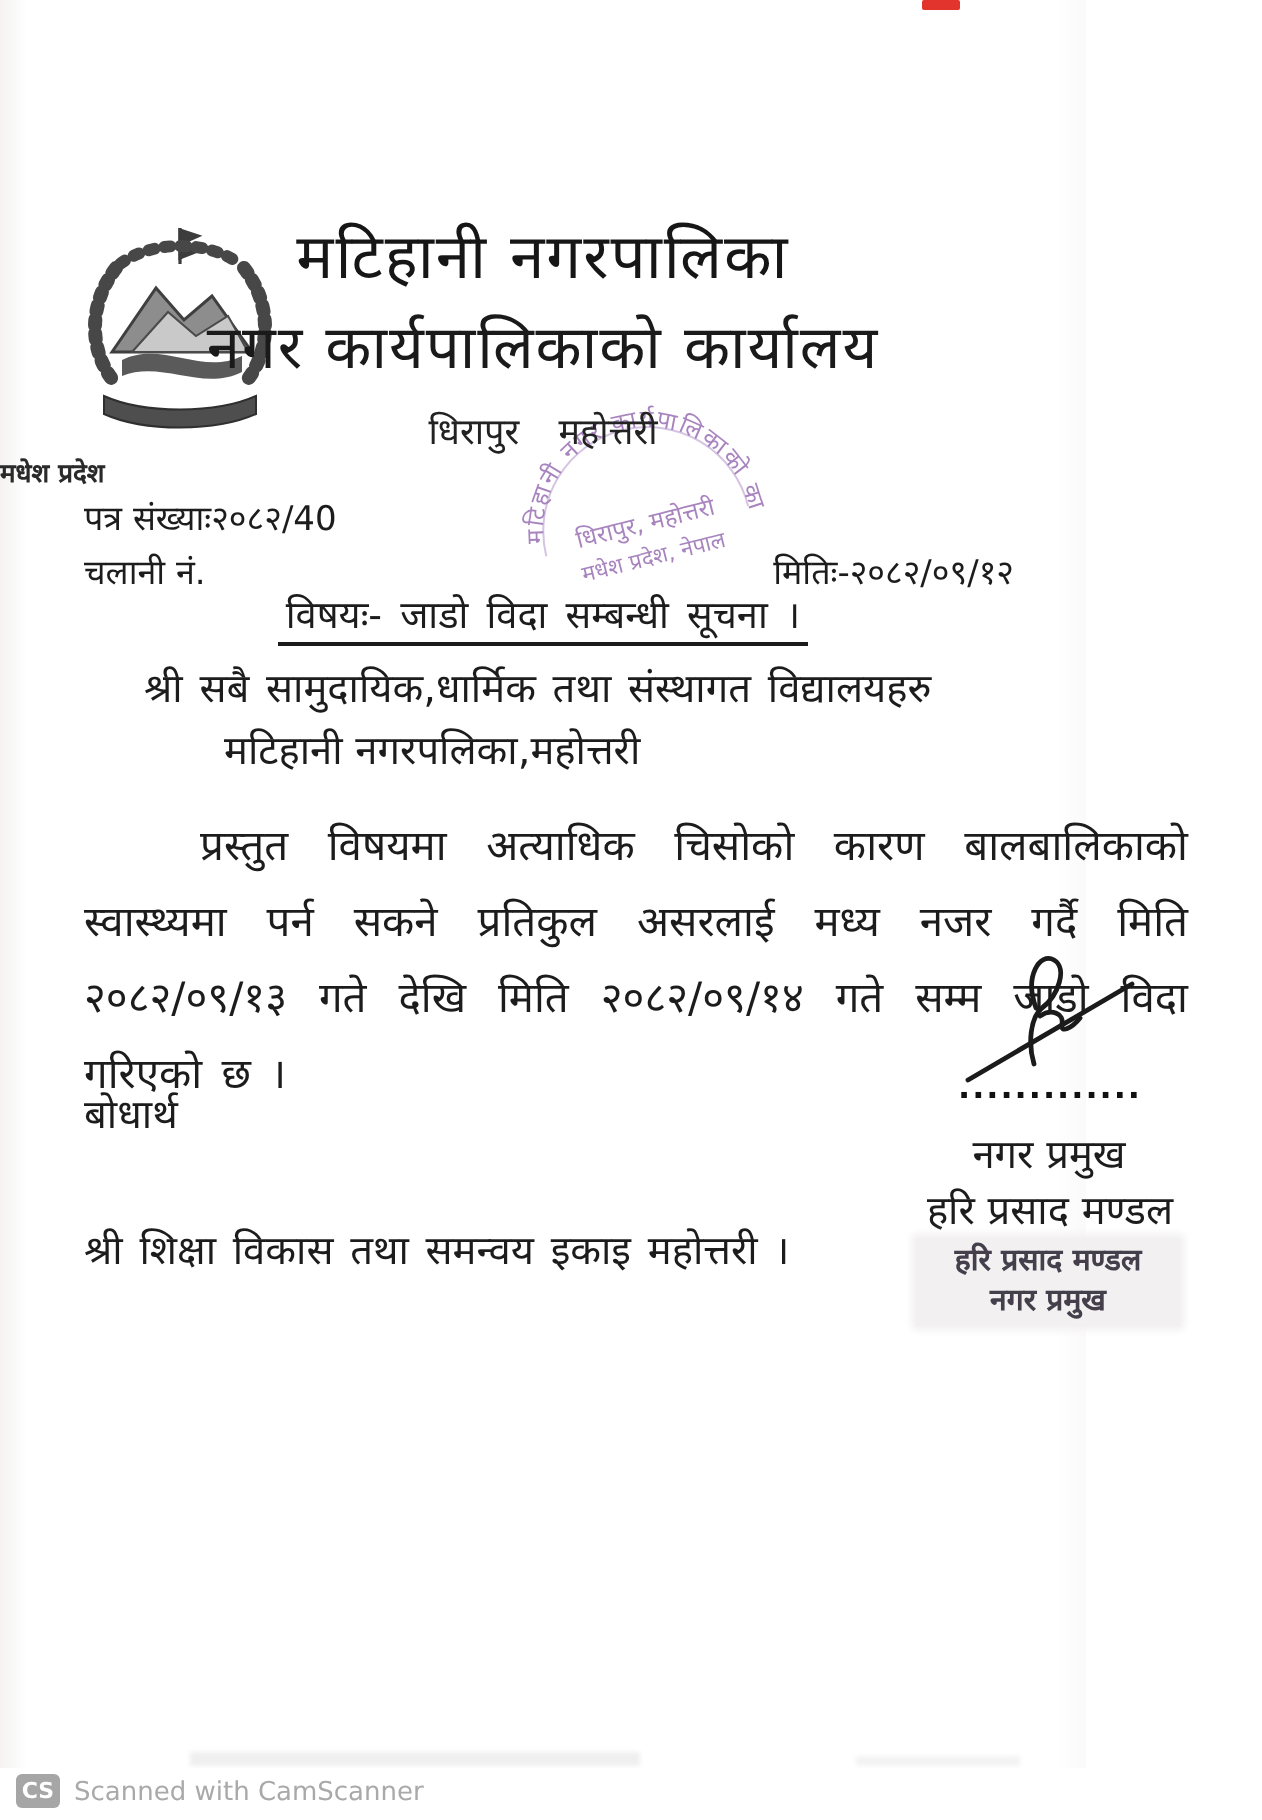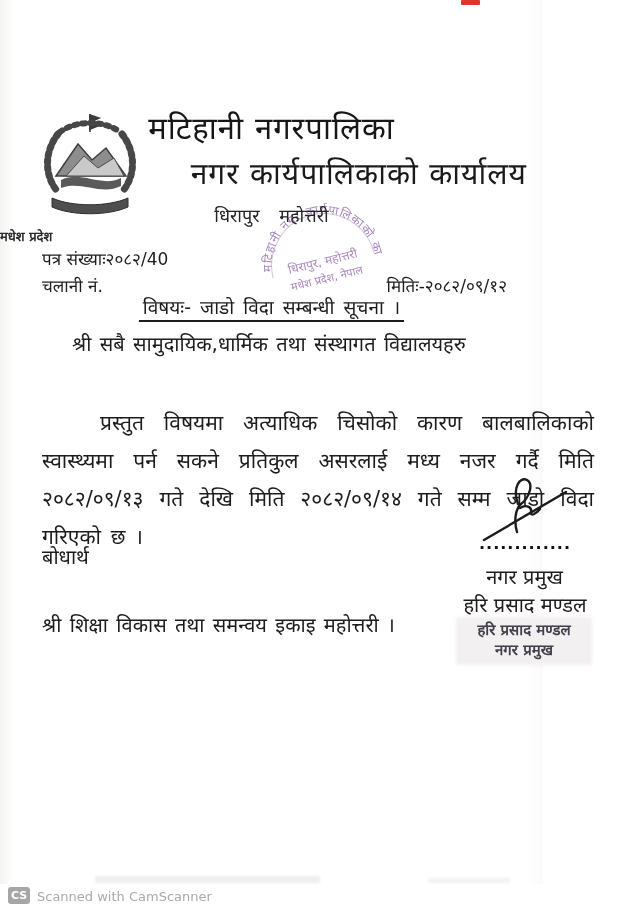--- a/index.html
+++ b/index.html
@@ -18,22 +18,22 @@
   .abs { position: absolute; }
 
   
   .title {
     left: 0; right: 0; top: 106px;
     text-align: center;
     font-size: 31px; letter-spacing: 1px;
     color: #161616;
   }
   .subtitle {
-    left: 0; right: 16px; top: 152px;
-    text-align: right;
+    left: 0; right: 0; top: 152px;
+    text-align: center;
     font-size: 30px; letter-spacing: 1px;
     color: #1a1a1a;
   }
   .emblem { left: 36px; top: 110px; width: 108px; height: 108px; }
 
   
   .location1 {
     left: 0; right: 0; top: 203px; text-align: center;
     font-size: 18px; color: #222; word-spacing: 14px;
   }
@@ -168,20 +168,21 @@
 
   <div class="abs ref-no">पत्र संख्याः२०८२/40</div>
   <div class="abs dispatch">चलानी नं.</div>
   <div class="abs date">मितिः-२०८२/०९/१२</div>
 
   <div class="abs subject">
     <span>विषयः- जाडो विदा सम्बन्धी सूचना ।</span>
   </div>
 
   <div class="abs addr1">श्री सबै सामुदायिक,धार्मिक तथा संस्थागत विद्यालयहरु</div>
+  <div class="abs addr2">मटिहानी नगरपलिका,महोत्तरी</div>
 
   <div class="abs body-par">प्रस्तुत विषयमा अत्याधिक चिसोको कारण बालबालिकाको स्वास्थ्यमा पर्न सकने प्रतिकुल असरलाई मध्य नजर गर्दै मिति २०८२/०९/१३ गते देखि मिति २०८२/०९/१४ गते सम्म जाडो विदा गरिएको छ ।</div>
 
   <svg class="abs signature" viewBox="0 0 104 72" fill="none" stroke="#1b1b1b" stroke-width="2.4" stroke-linecap="round">
     <path d="M44 30 C38 14 46 2 53 6 C60 10 55 24 47 30 C41 35 40 48 43 58"></path>
     <path d="M46 34 C52 30 58 33 57 38 C56 43 62 40 66 35"></path>
     <path d="M10 66 L92 18"></path>
   </svg>
 
   <div class="abs dotted">.............</div>

